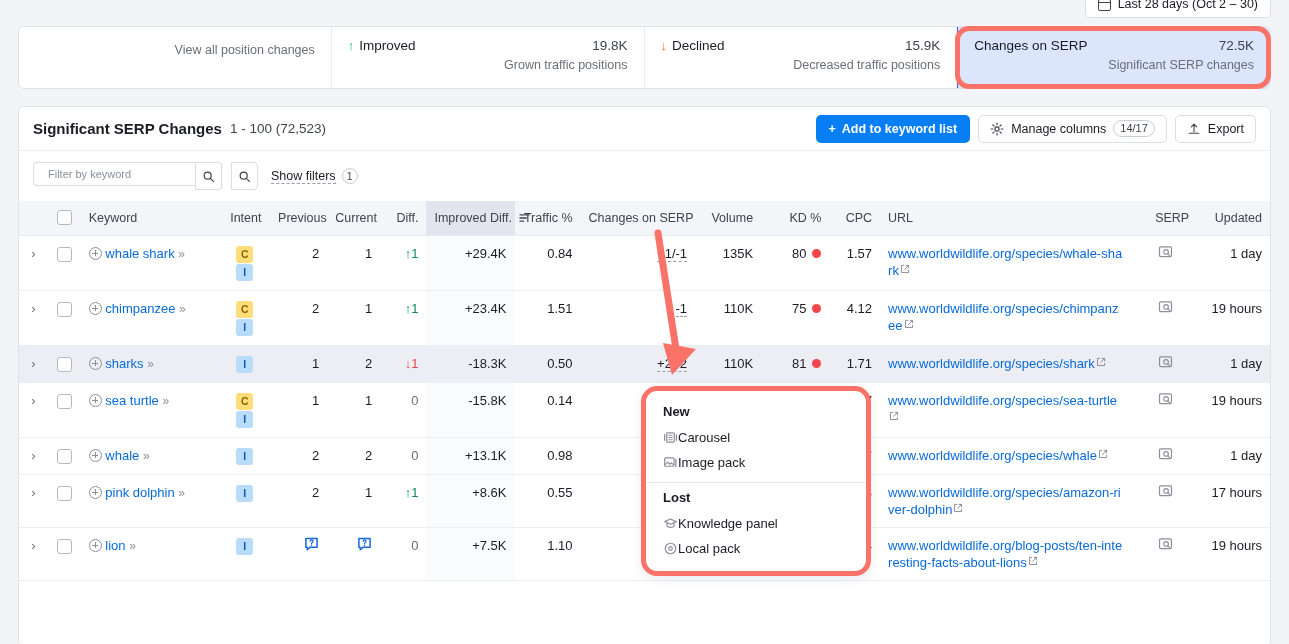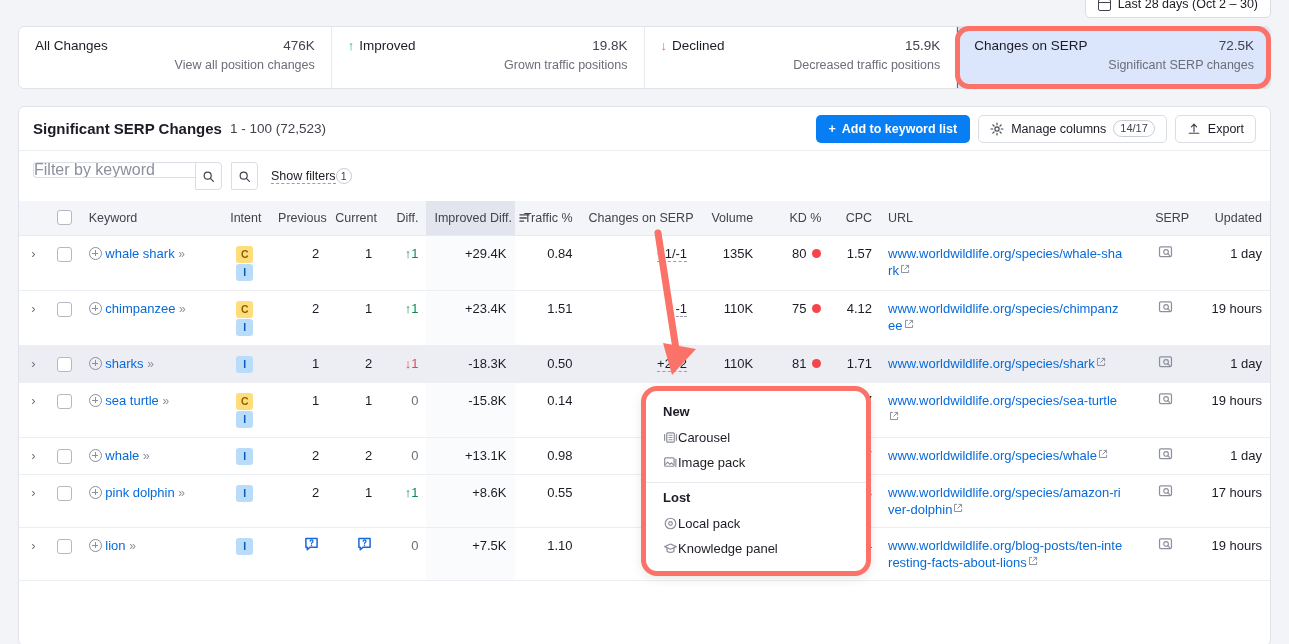--- a/index.html
+++ b/index.html
@@ -92,35 +92,35 @@
     font-size: 11px; color: #41434e; line-height: 15px;
   }
 
   
   .filters {
     height: 50px; display: flex; align-items: center; gap: 9px;
     padding: 0 14px;
   }
   .inputwrap { display: flex; height: 28px; }
   .inputwrap input {
-    height: 16px; border: 1px solid #dbdde5; border-right: none;
-    border-radius: 4px 0 0 4px; padding: 0 0; font-size: 16px;
+    height: 24px; border: 1px solid #dbdde5; border-right: none;
+    border-radius: 4px 0 0 4px; padding: 0 14px; font-size: 11px;
     color: #1c1c26; outline: none; font-family: "Liberation Sans", sans-serif;
     background: #fff;
   }
   .inputwrap input::placeholder { color: #8c8f9c; }
   .srch-btn {
     width: 27px; height: 28px; border: 1px solid #dbdde5; border-radius: 0 4px 4px 0;
     background: #fff; display: flex; align-items: center; justify-content: center;
     cursor: pointer;
   }
   .kw-input { width: 162px; }
   .url-input { width: 176px; }
   .showfilters {
-    display: flex; align-items: center; font-size: 12.5px;
+    display: flex; align-items: center; gap: 6px; font-size: 12.5px;
     color: #1c1c26; margin-left: 4px; cursor: pointer;
   }
   .showfilters .lbl { border-bottom: 1px dashed #9b9ea8; }
   .filt-badge {
     width: 16px; height: 16px; border-radius: 50%; border: 1px solid #c9ccd6;
     font-size: 10.5px; display: flex; align-items: center; justify-content: center;
     color: #41434e;
   }
 
   
@@ -215,24 +215,20 @@
 
 <div class="page">
 
   <div class="datepicker">
     <span class="cal-ico"></span>
     <span>Last 28 days (Oct 2 – 30)</span>
   </div>
 
   <div class="cards">
     <div class="card">
-      <div class="card-top">
-        <span class="card-title">All Changes</span>
-        <span class="card-value">476K</span>
-      </div>
       <div class="card-sub">View all position changes</div>
     </div>
 
     <div class="card">
       <div class="card-top">
         <span class="card-title">
           <span class="arrow-up">↑</span>
           <span>Improved</span>
         </span>
         <span class="card-value">19.8K</span>
@@ -567,28 +563,28 @@
         <rect x="1.8" y="3" width="10" height="9" rx="1" fill="none" stroke="#8c8f9c" stroke-width="1.3"></rect>
         <path d="M2.4 10.2l2.6-2.6 2.3 2.3 1.6-1.6 2.3 2.3" fill="none" stroke="#8c8f9c" stroke-width="1.2" stroke-linejoin="round"></path>
         <path d="M13.7 4.6v7.8" stroke="#8c8f9c" stroke-width="1.3" stroke-linecap="round"></path>
       </svg>
       <span>Image pack</span>
     </div>
     <div class="pop-div"></div>
     <div class="pop-head">Lost</div>
     <div class="pop-item">
       <svg width="15" height="15" viewBox="0 0 16 16">
+        <path d="M8 3.2L14.2 6 8 8.8 1.8 6 8 3.2Z" fill="none" stroke="#8c8f9c" stroke-width="1.3" stroke-linejoin="round"></path>
+        <path d="M4.3 7.4v3.1c0 .9 1.7 1.6 3.7 1.6s3.7-.7 3.7-1.6V7.4" fill="none" stroke="#8c8f9c" stroke-width="1.3" stroke-linejoin="round"></path>
+      </svg>
+      <span>Knowledge panel</span>
+    </div>
+    <div class="pop-item">
+      <svg width="15" height="15" viewBox="0 0 16 16">
         <circle cx="8" cy="8" r="5.6" fill="none" stroke="#8c8f9c" stroke-width="1.3"></circle>
         <circle cx="8" cy="8" r="1.9" fill="none" stroke="#8c8f9c" stroke-width="1.3"></circle>
       </svg>
       <span>Local pack</span>
     </div>
-    <div class="pop-item">
-      <svg width="15" height="15" viewBox="0 0 16 16">
-        <path d="M8 3.2L14.2 6 8 8.8 1.8 6 8 3.2Z" fill="none" stroke="#8c8f9c" stroke-width="1.3" stroke-linejoin="round"></path>
-        <path d="M4.3 7.4v3.1c0 .9 1.7 1.6 3.7 1.6s3.7-.7 3.7-1.6V7.4" fill="none" stroke="#8c8f9c" stroke-width="1.3" stroke-linejoin="round"></path>
-      </svg>
-      <span>Knowledge panel</span>
-    </div>
   </div>
   <div class="ring-popup"></div>
 
 </div>
 
 </body></html>

